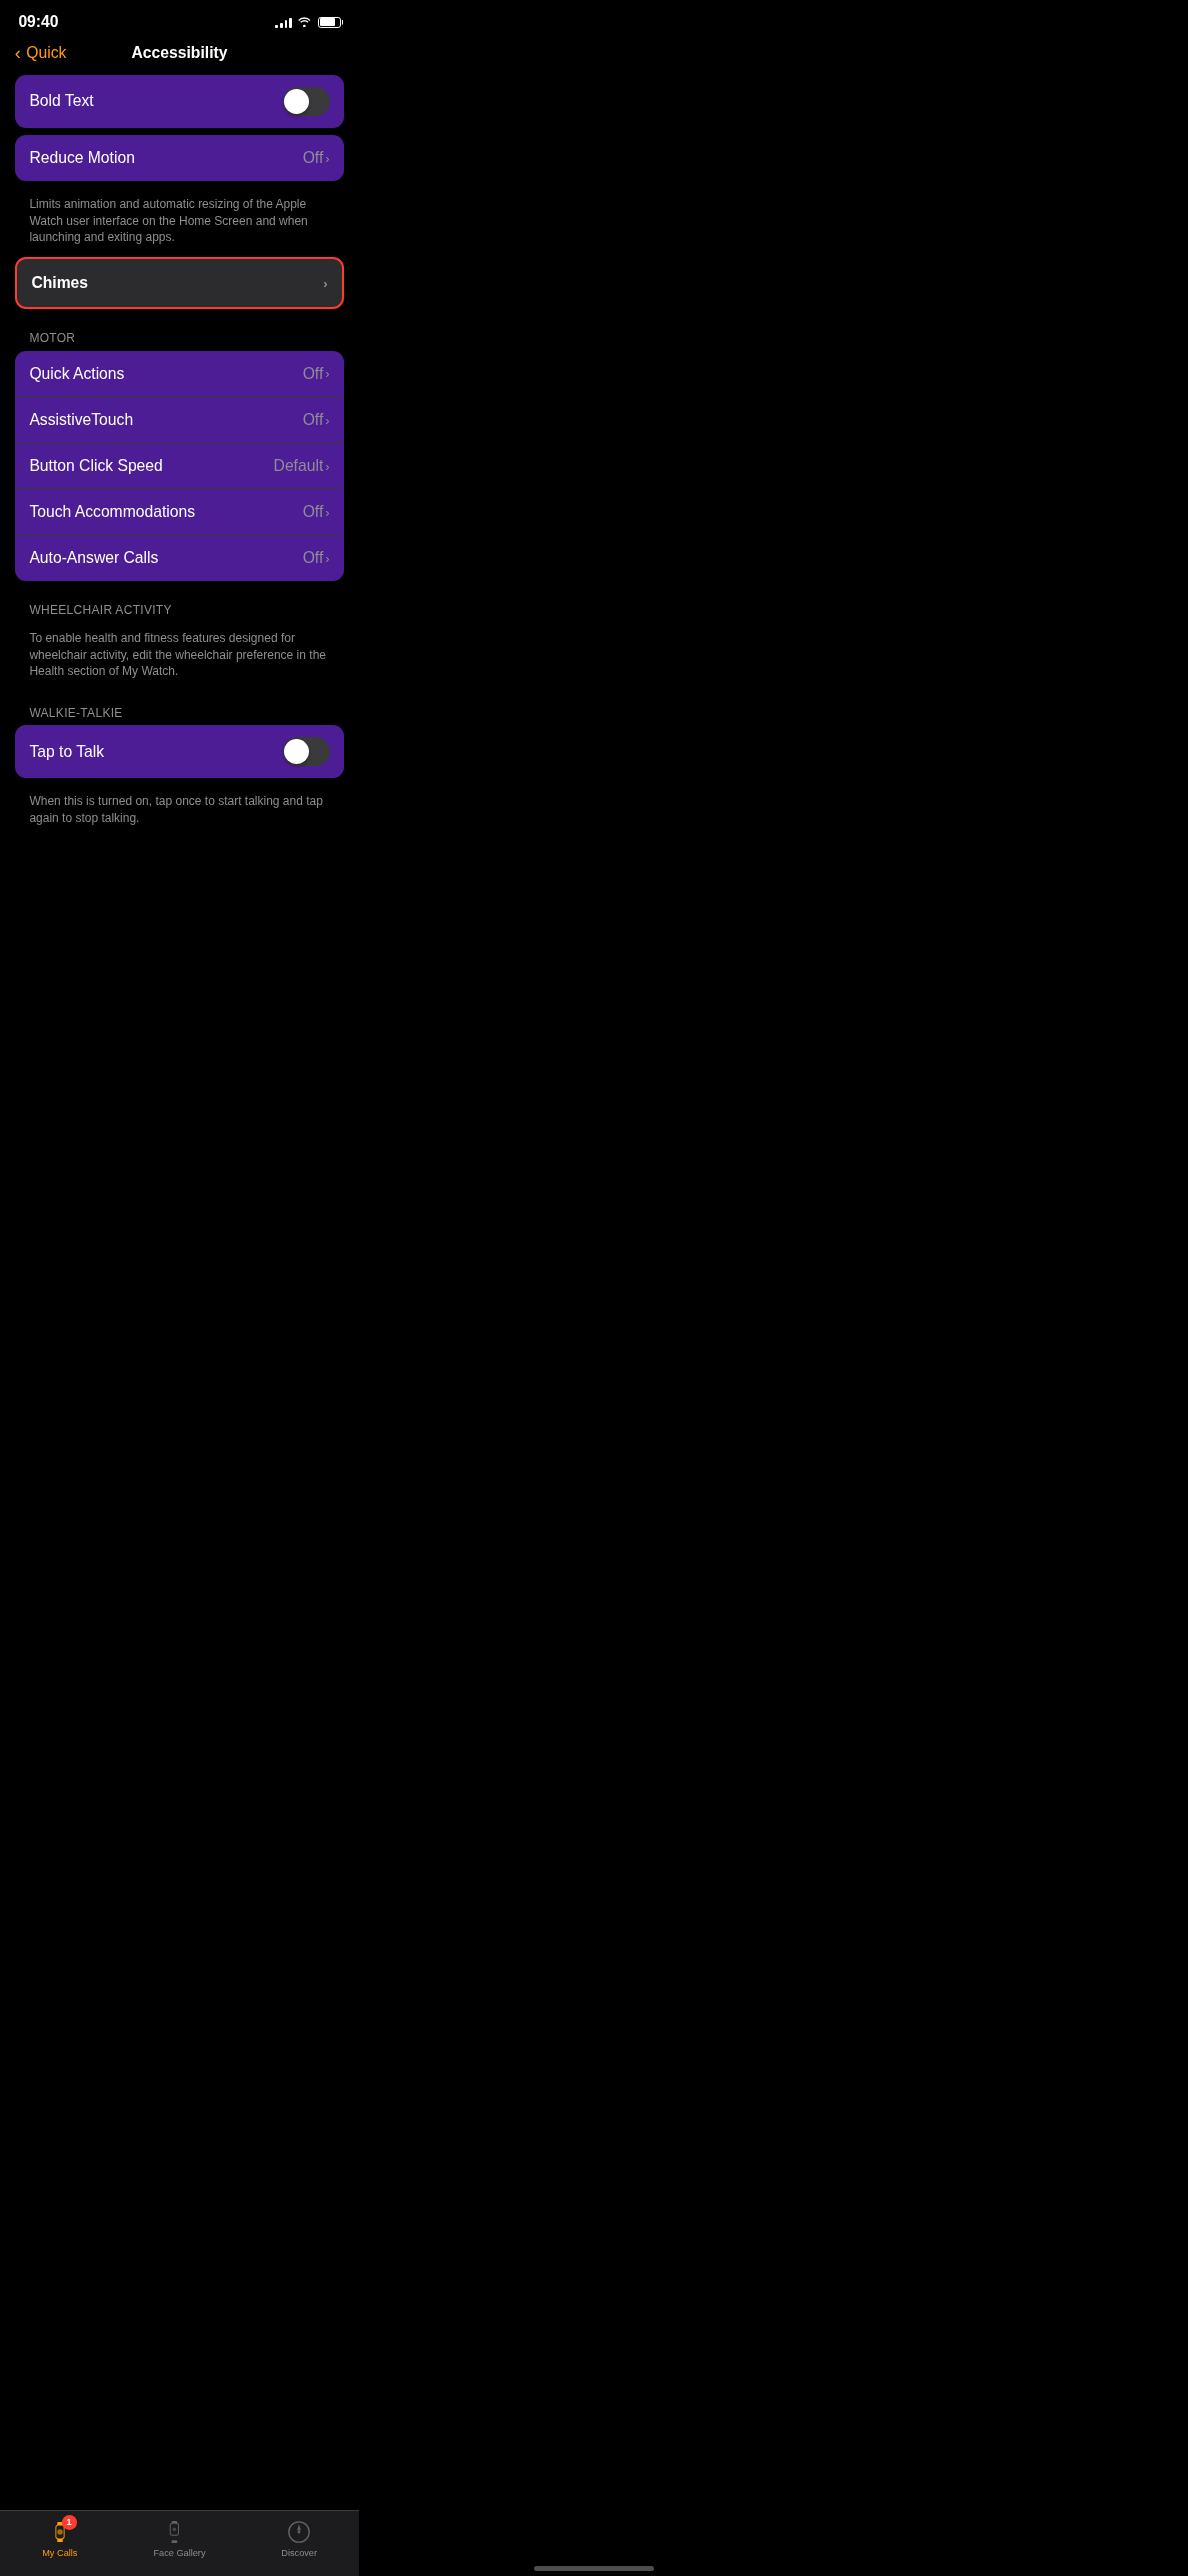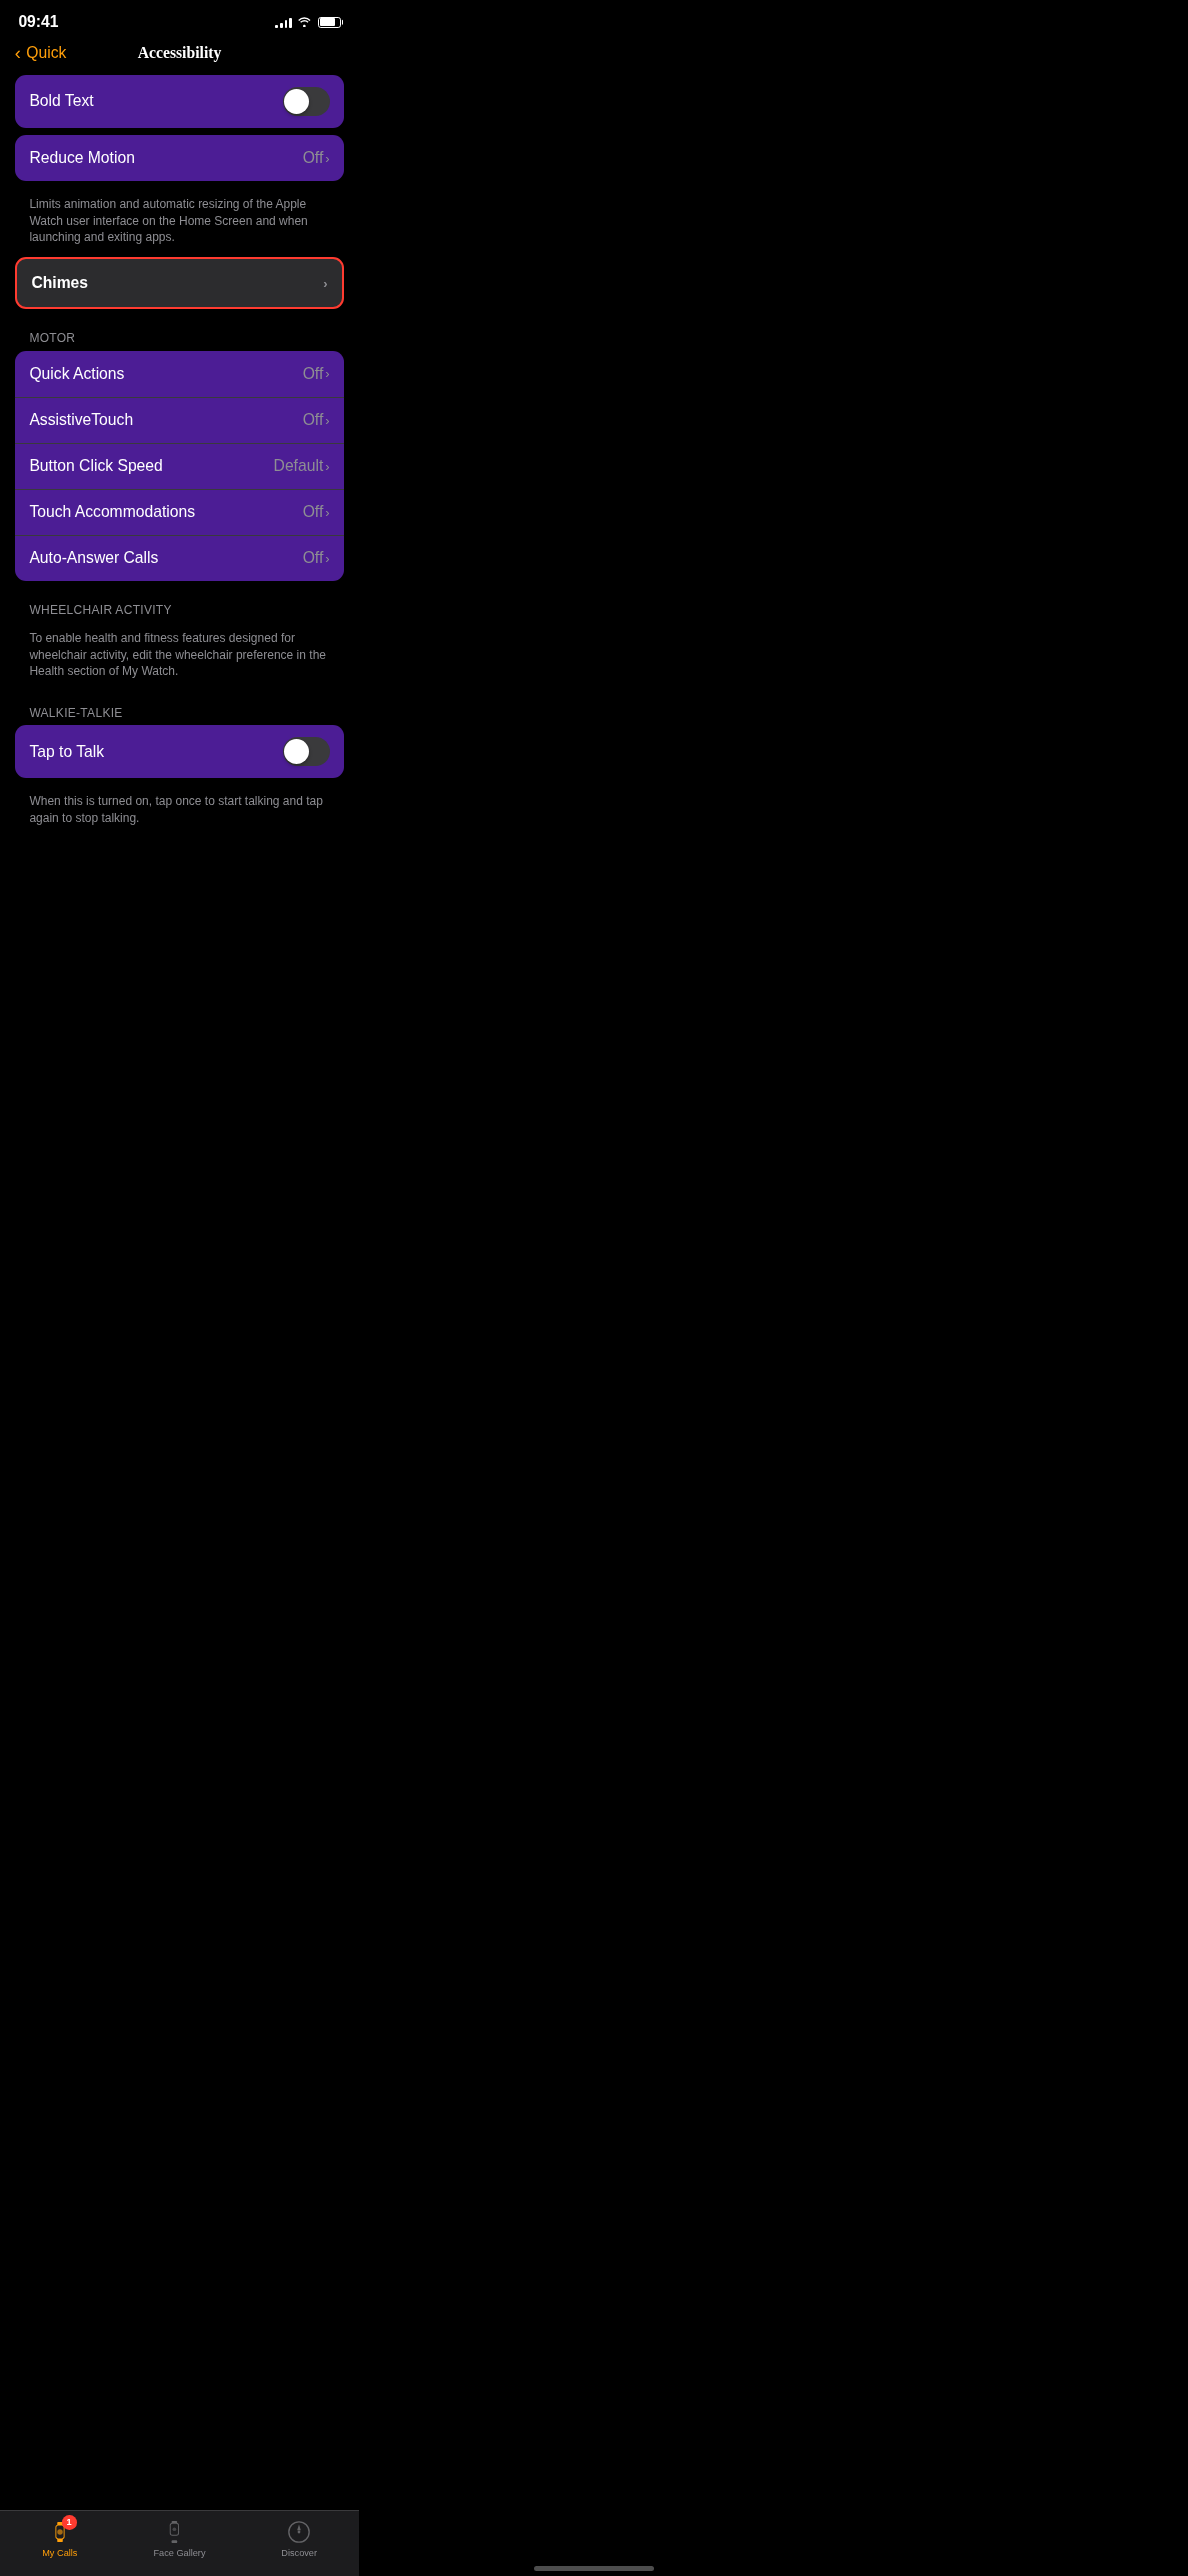--- a/index.html
+++ b/index.html
@@ -111,21 +111,20 @@
       margin-right: 1.8px;
     }
 
     .nav-title {
       position: absolute;
       left: 50%;
       transform: translateX(-50%);
       font-size: 15.7px;
       font-weight: 600;
       color: #fff;
-      font-family: Liberation Serif, serif;
     }
 
     
     .content {
       padding: 0 14.7px;
     }
 
     
     .settings-card {
       background: #4c1d95;
@@ -292,21 +291,21 @@
 
     
     .bottom-space {
       height: 92px;
     }
   </style>
 </head>
 <body>
 
 <div class="status-bar">
-  <span class="status-time">09:41</span>
+  <span class="status-time">09:40</span>
   <div class="status-icons">
     <div class="signal-bars">
       <span></span>
         <span></span>
         <span></span>
         <span></span>
     </div>
     <span class="wifi-icon">
       <svg width="14.7" height="11" viewBox="0 0 16 12" fill="white">
         <path d="M8 9.5c.83 0 1.5.67 1.5 1.5S8.83 12.5 8 12.5 6.5 11.83 6.5 11 7.17 9.5 8 9.5zm-3.54-2.04A4.97 4.97 0 018 6c1.38 0 2.63.56 3.54 1.46l1.06-1.06A6.47 6.47 0 008 4.5c-1.8 0-3.43.73-4.6 1.9l1.06 1.06zm-2.12-2.12A7.96 7.96 0 018 3a7.96 7.96 0 015.66 2.34l1.06-1.06A9.46 9.46 0 008 1.5 9.46 9.46 0 001.28 4.28l1.06 1.06z"></path>

